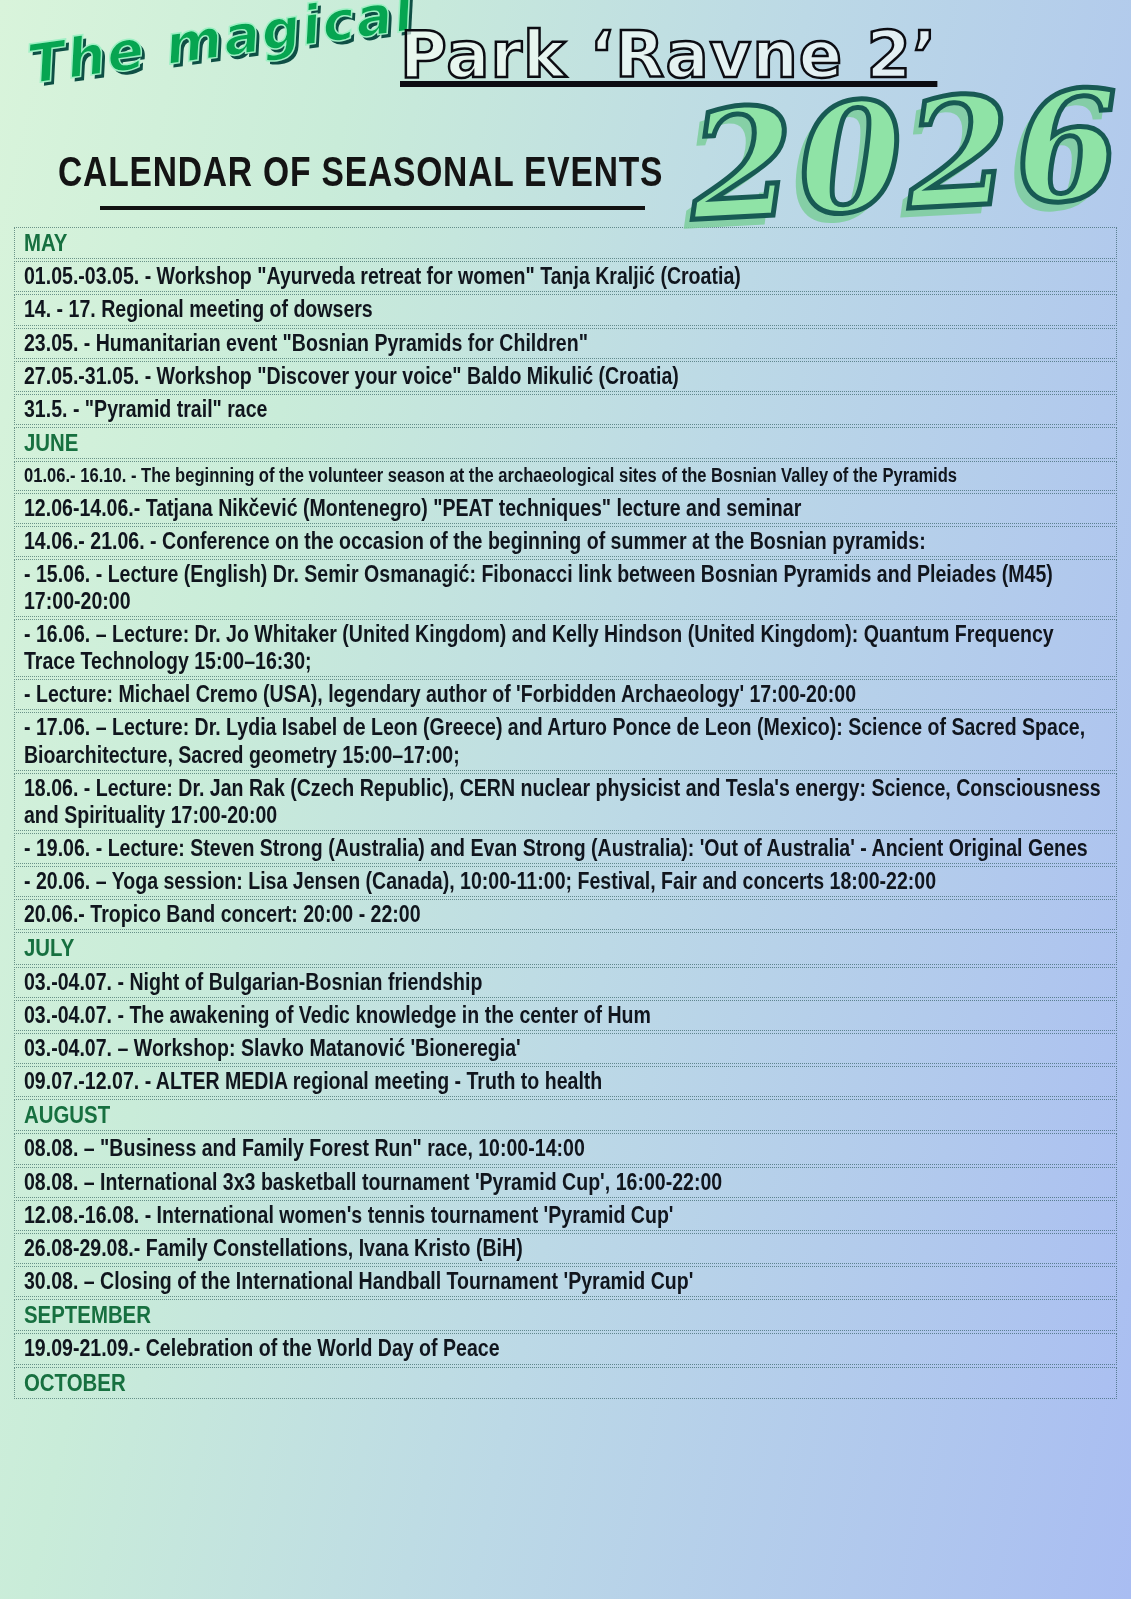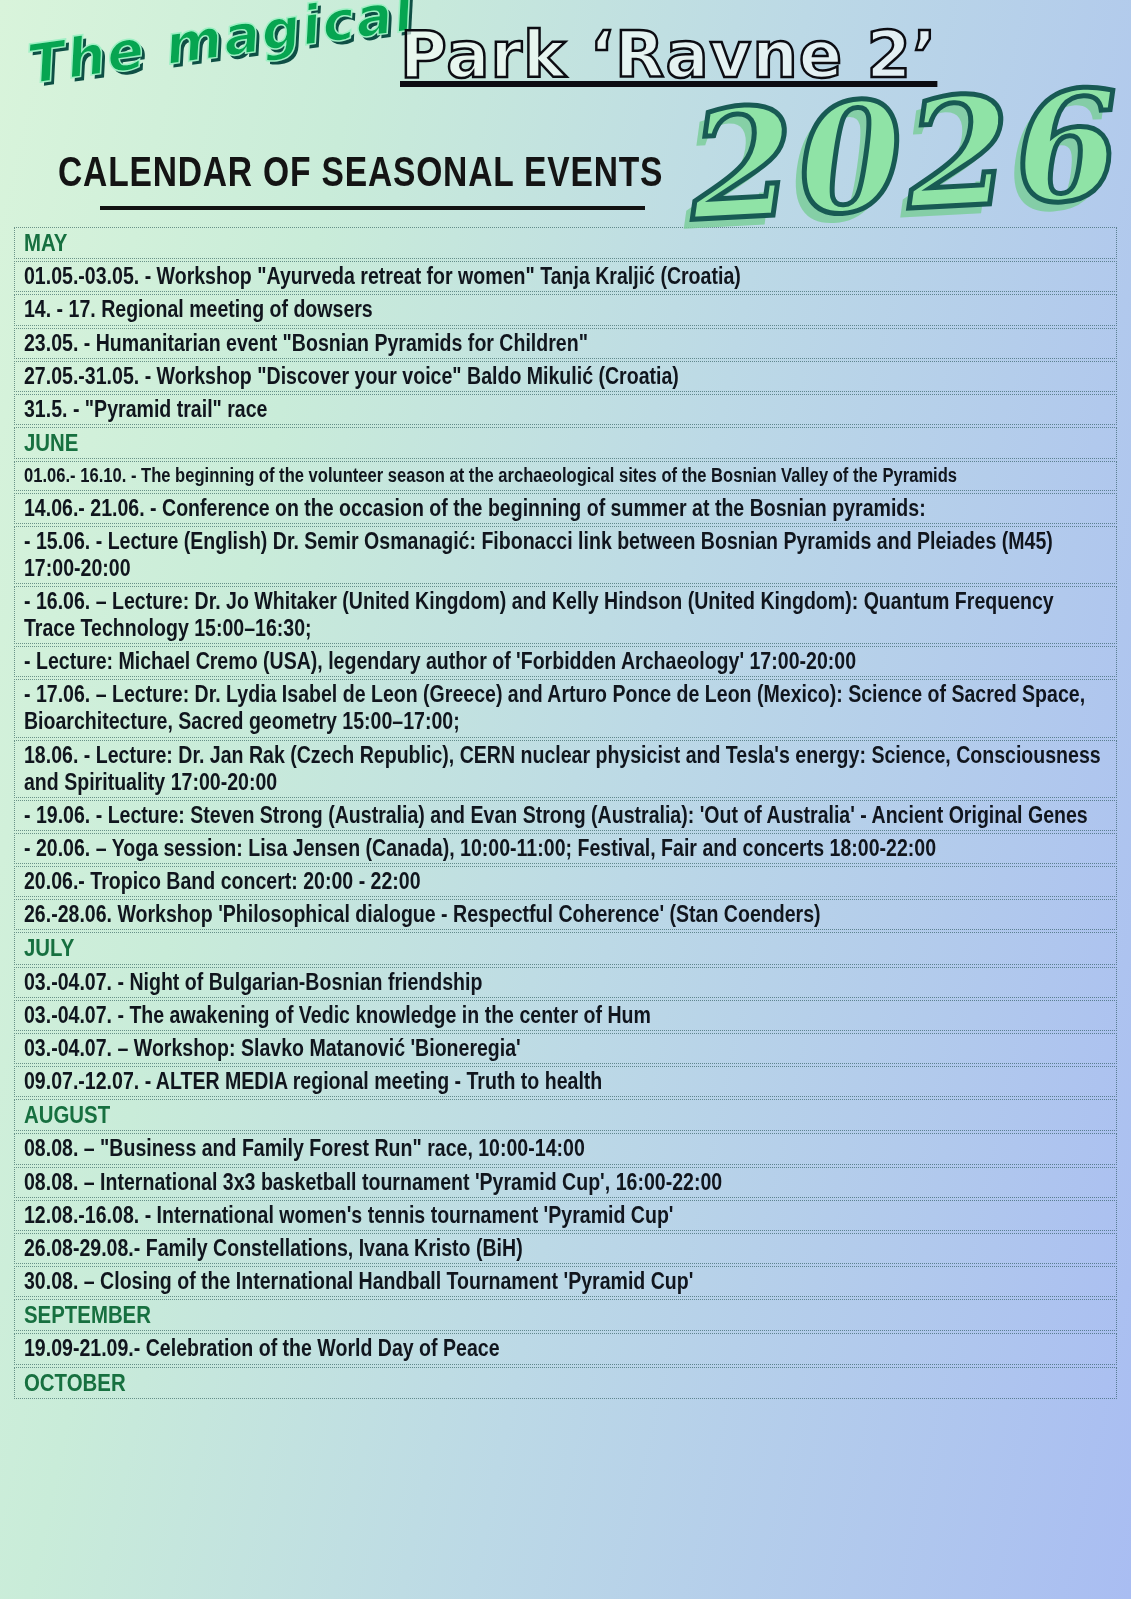--- a/index.html
+++ b/index.html
@@ -78,20 +78,23 @@
     <div class="row event-row">
     <span class="row-text">31.5. - "Pyramid trail" race</span>
   </div>
     <div class="row month-row">
     <span class="row-text">JUNE</span>
   </div>
     <div class="row event-row small">
     <span class="row-text">01.06.- 16.10. - The beginning of the volunteer season at the archaeological sites of the Bosnian Valley of the Pyramids</span>
   </div>
     <div class="row event-row">
+    <span class="row-text">12.06-14.06.- Tatjana Nikčević (Montenegro) "PEAT techniques" lecture and seminar</span>
+  </div>
+    <div class="row event-row">
     <span class="row-text">14.06.- 21.06. - Conference on the occasion of the beginning of summer at the Bosnian pyramids:</span>
   </div>
     <div class="row event-row">
     <span class="row-text">- 15.06. - Lecture (English) Dr. Semir Osmanagić: Fibonacci link between Bosnian Pyramids and Pleiades (M45) 17:00-20:00</span>
   </div>
     <div class="row event-row">
     <span class="row-text">- 16.06. – Lecture: Dr. Jo Whitaker (United Kingdom) and Kelly Hindson (United Kingdom): Quantum Frequency Trace Technology 15:00–16:30;</span>
   </div>
     <div class="row event-row">
     <span class="row-text">- Lecture: Michael Cremo (USA), legendary author of 'Forbidden Archaeology' 17:00-20:00</span>
@@ -103,23 +106,20 @@
     <span class="row-text">18.06. - Lecture: Dr. Jan Rak (Czech Republic), CERN nuclear physicist and Tesla's energy: Science, Consciousness and Spirituality 17:00-20:00</span>
   </div>
     <div class="row event-row">
     <span class="row-text">- 19.06. - Lecture: Steven Strong (Australia) and Evan Strong (Australia): 'Out of Australia' - Ancient Original Genes</span>
   </div>
     <div class="row event-row">
     <span class="row-text">- 20.06. – Yoga session: Lisa Jensen (Canada), 10:00-11:00; Festival, Fair and concerts 18:00-22:00</span>
   </div>
     <div class="row event-row">
     <span class="row-text">20.06.- Tropico Band concert: 20:00 - 22:00</span>
-  </div>
-    <div class="row event-row">
-    <span class="row-text">26.-28.06. Workshop 'Philosophical dialogue - Respectful Coherence' (Stan Coenders)</span>
   </div>
     <div class="row month-row">
     <span class="row-text">JULY</span>
   </div>
     <div class="row event-row">
     <span class="row-text">03.-04.07. - Night of Bulgarian-Bosnian friendship</span>
   </div>
     <div class="row event-row">
     <span class="row-text">03.-04.07. - The awakening of Vedic knowledge in the center of Hum</span>
   </div>

